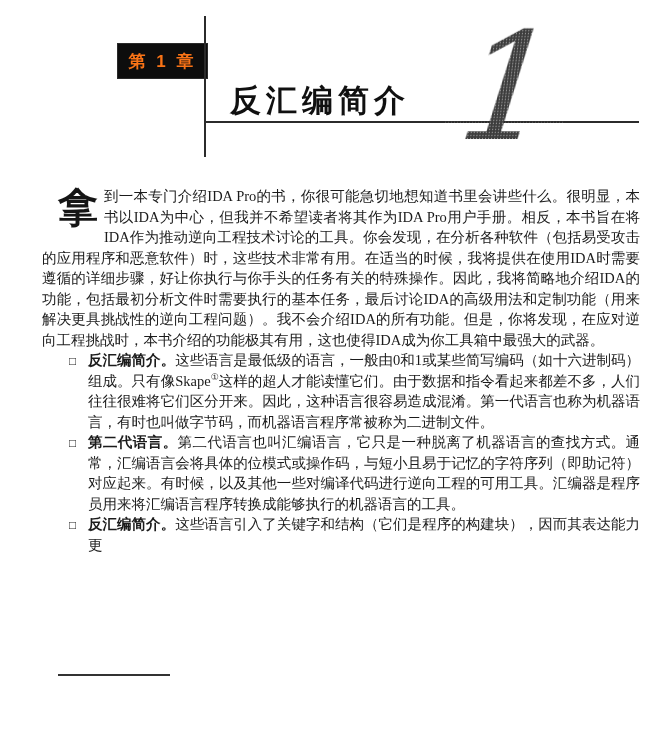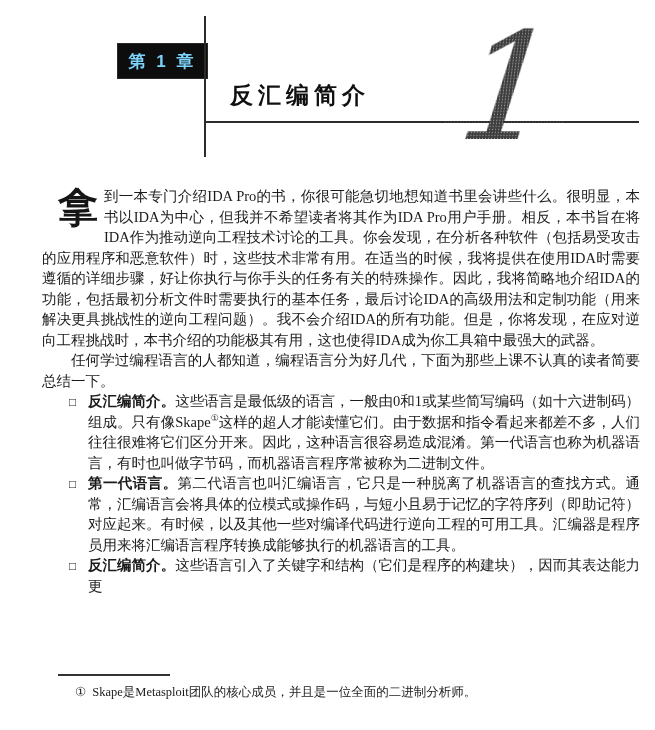--- a/index.html
+++ b/index.html
@@ -10,34 +10,34 @@
     font-family:"Liberation Serif","DejaVu Serif",serif;
     color:#1b1b1b;
     overflow:hidden;
     margin:0 auto;
   }
 
   
   .chapter-badge {
     position:absolute; left:118px; top:44px;
     width:89px; height:34px;
-    background:#0d0d0d; color:#7dd3fc;
+    background:#0d0d0d; color:#f97316;
     font-family:"Liberation Sans","DejaVu Sans",sans-serif;
     font-weight:bold; font-size:17px; letter-spacing:3px;
     display:flex; align-items:center; justify-content:center;
     box-shadow:0 0 0 1px #2a2a2a;
   }
   .v-rule {
     position:absolute; left:204px; top:16px;
     width:2px; height:141px; background:#2b2b2b;
   }
   .chapter-title {
     position:absolute; left:230px; top:80px; margin:0;
     font-family:Liberation Mono, monospace;
-    font-weight:bold; font-size:23px; letter-spacing:5px; color:#101010;
+    font-weight:bold; font-size:31px; letter-spacing:5px; color:#101010;
     white-space:nowrap;
   }
   .h-rule {
     position:absolute; left:205px; top:121px;
     width:434px; height:2px; background:#2b2b2b;
   }
   .chapter-numeral {
     position:absolute; left:448px; top:8px;
     width:120px; height:164px;
     font-family:"DejaVu Serif","Liberation Serif",serif;
@@ -105,39 +105,35 @@
   </header>
 
   <main class="body">
 
     <p class="para">
       <span class="dropcap">拿</span><span>到一本专门介绍IDA Pro的书，你很可能急切地想知道书里会讲些什么。很明显，本书以IDA为中心，但我并不希望读者将其作为IDA Pro用户手册。相反，本书旨在将IDA作为推动逆向工程技术讨论的工具。你会发现，在分析各种软件（包括易受攻击的应用程序和恶意软件）时，这些技术非常有用。在适当的时候，我将提供在使用IDA时需要遵循的详细步骤，好让你执行与你手头的任务有关的特殊操作。因此，我将简略地介绍IDA的功能，包括最初分析文件时需要执行的基本任务，最后讨论IDA的高级用法和定制功能（用来解决更具挑战性的逆向工程问题）。我不会介绍IDA的所有功能。但是，你将发现，在应对逆向工程挑战时，本书介绍的功能极其有用，这也使得IDA成为你工具箱中最强大的武器。</span>
     </p>
 
 
 
-    <p class="para indent">任何学过编程语言的人都知道，编程语言分为好几代，下面为那些上课不认真的读者简要总结一下。</p>
 
     <ul class="gen-list">
 
       <li class="gen-item">
         <span class="bullet">□</span><b class="lead">反汇编简介。</b><span>这些语言是最低级的语言，一般由0和1或某些简写编码（如十六进制码）组成。只有像Skape</span><sup class="fn-ref">①</sup><span>这样的超人才能读懂它们。由于数据和指令看起来都差不多，人们往往很难将它们区分开来。因此，这种语言很容易造成混淆。第一代语言也称为机器语言，有时也叫做字节码，而机器语言程序常被称为二进制文件。</span>
       </li>
 
       <li class="gen-item">
-        <span class="bullet">□</span><b class="lead">第一代语言。</b><span>第二代语言也叫汇编语言，它只是一种脱离了机器语言的查找方式。通常，汇编语言会将具体的位模式或操作码，与短小且易于记忆的字符序列（即助记符）对应起来。有时候，以及其他一些对编译代码进行逆向工程的可用工具。汇编器是程序员用来将汇编语言程序转换成能够执行的机器语言的工具。</span>
+        <span class="bullet">□</span><b class="lead">第二代语言。</b><span>第二代语言也叫汇编语言，它只是一种脱离了机器语言的查找方式。通常，汇编语言会将具体的位模式或操作码，与短小且易于记忆的字符序列（即助记符）对应起来。有时候，以及其他一些对编译代码进行逆向工程的可用工具。汇编器是程序员用来将汇编语言程序转换成能够执行的机器语言的工具。</span>
       </li>
 
       <li class="gen-item">
         <span class="bullet">□</span><b class="lead">反汇编简介。</b><span>这些语言引入了关键字和结构（它们是程序的构建块），因而其表达能力更</span>
       </li>
 
     </ul>
   </main>
 
   <footer class="footnote">
     <div class="footnote-rule"></div>
-    <p class="footnote-text">
-      <span class="fn-marker">①</span><span>Skape是Metasploit团队的核心成员，并且是一位全面的二进制分析师。</span>
-    </p>
   </footer>
 
 </div>
 
 </body></html>

